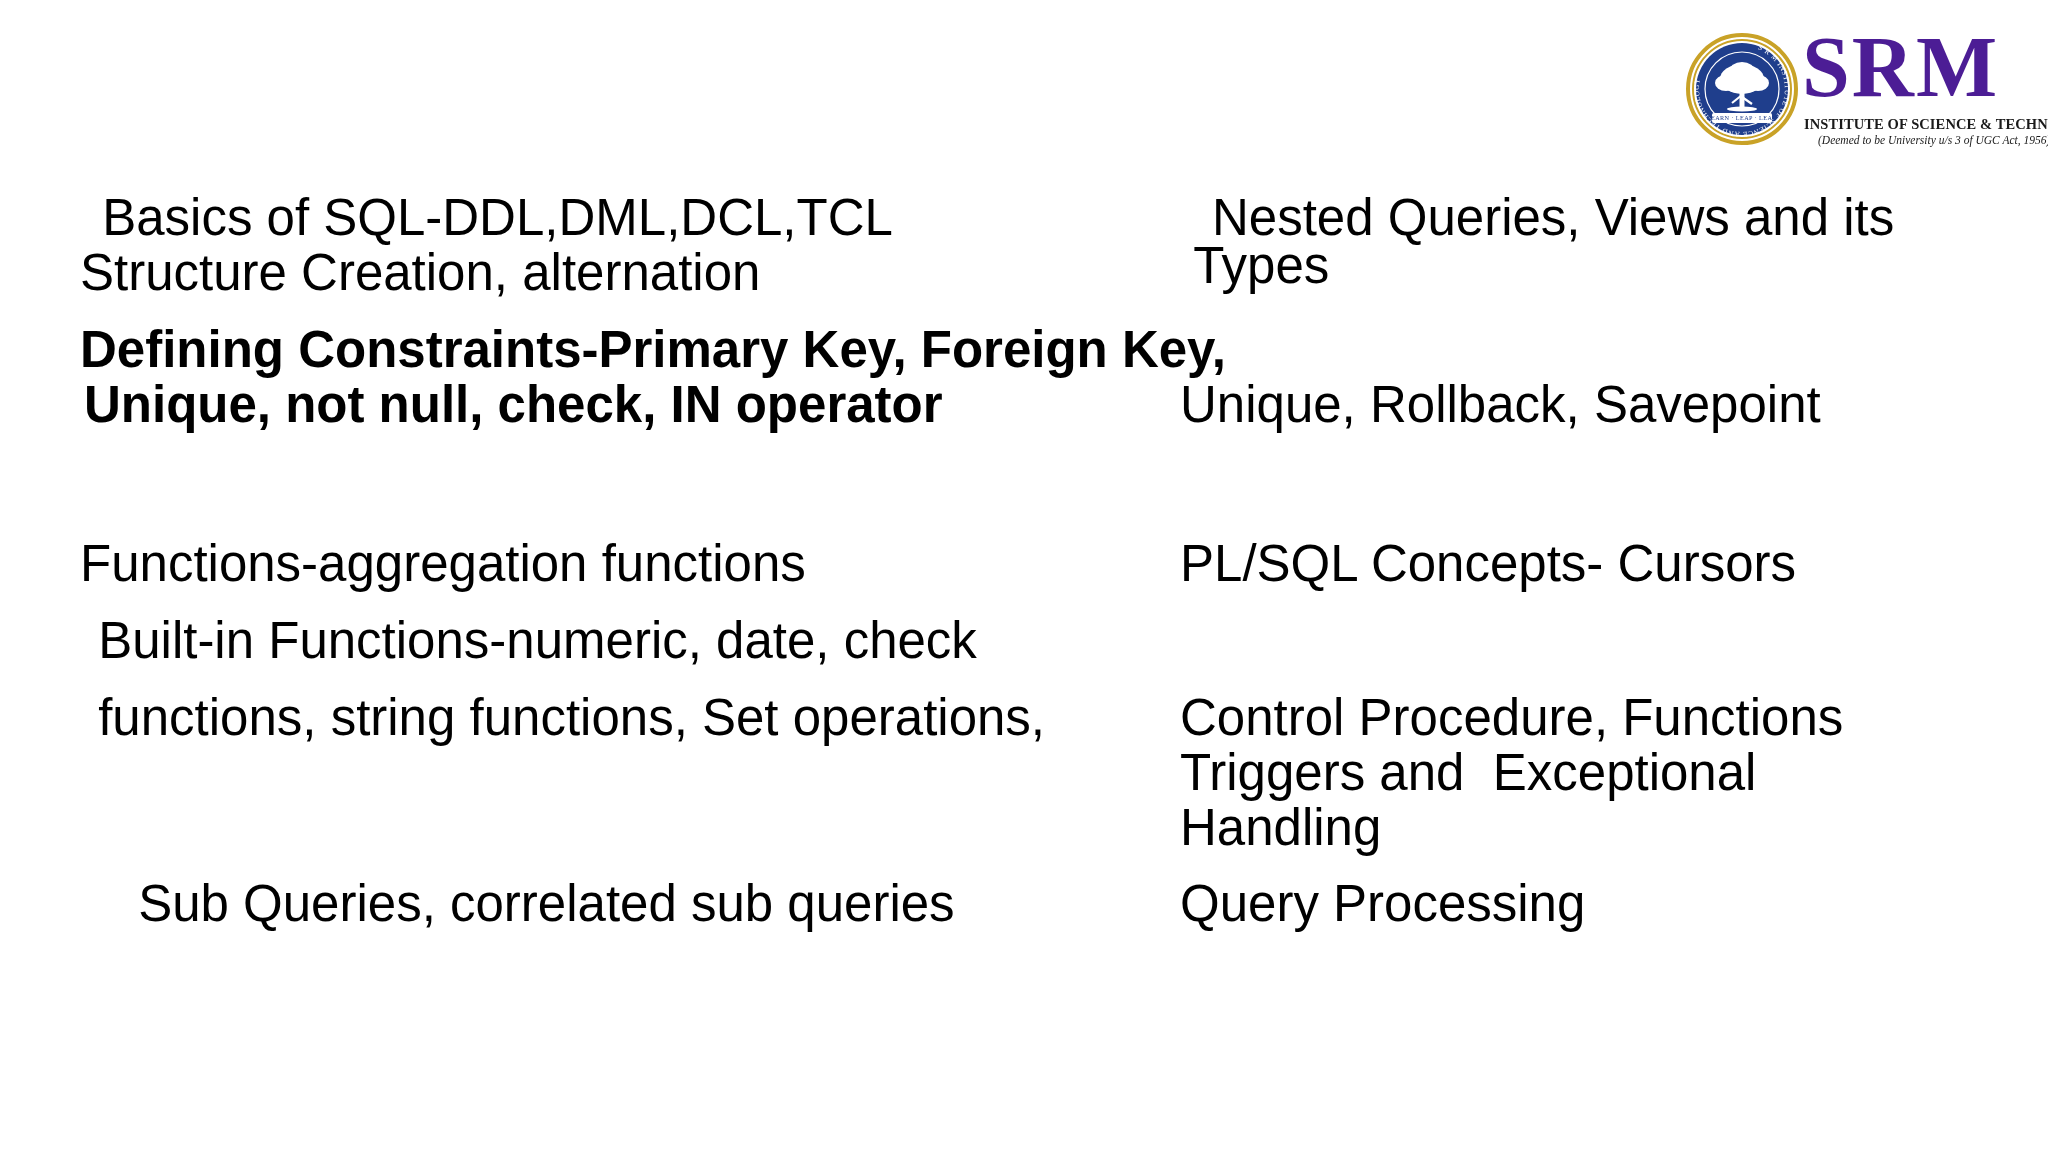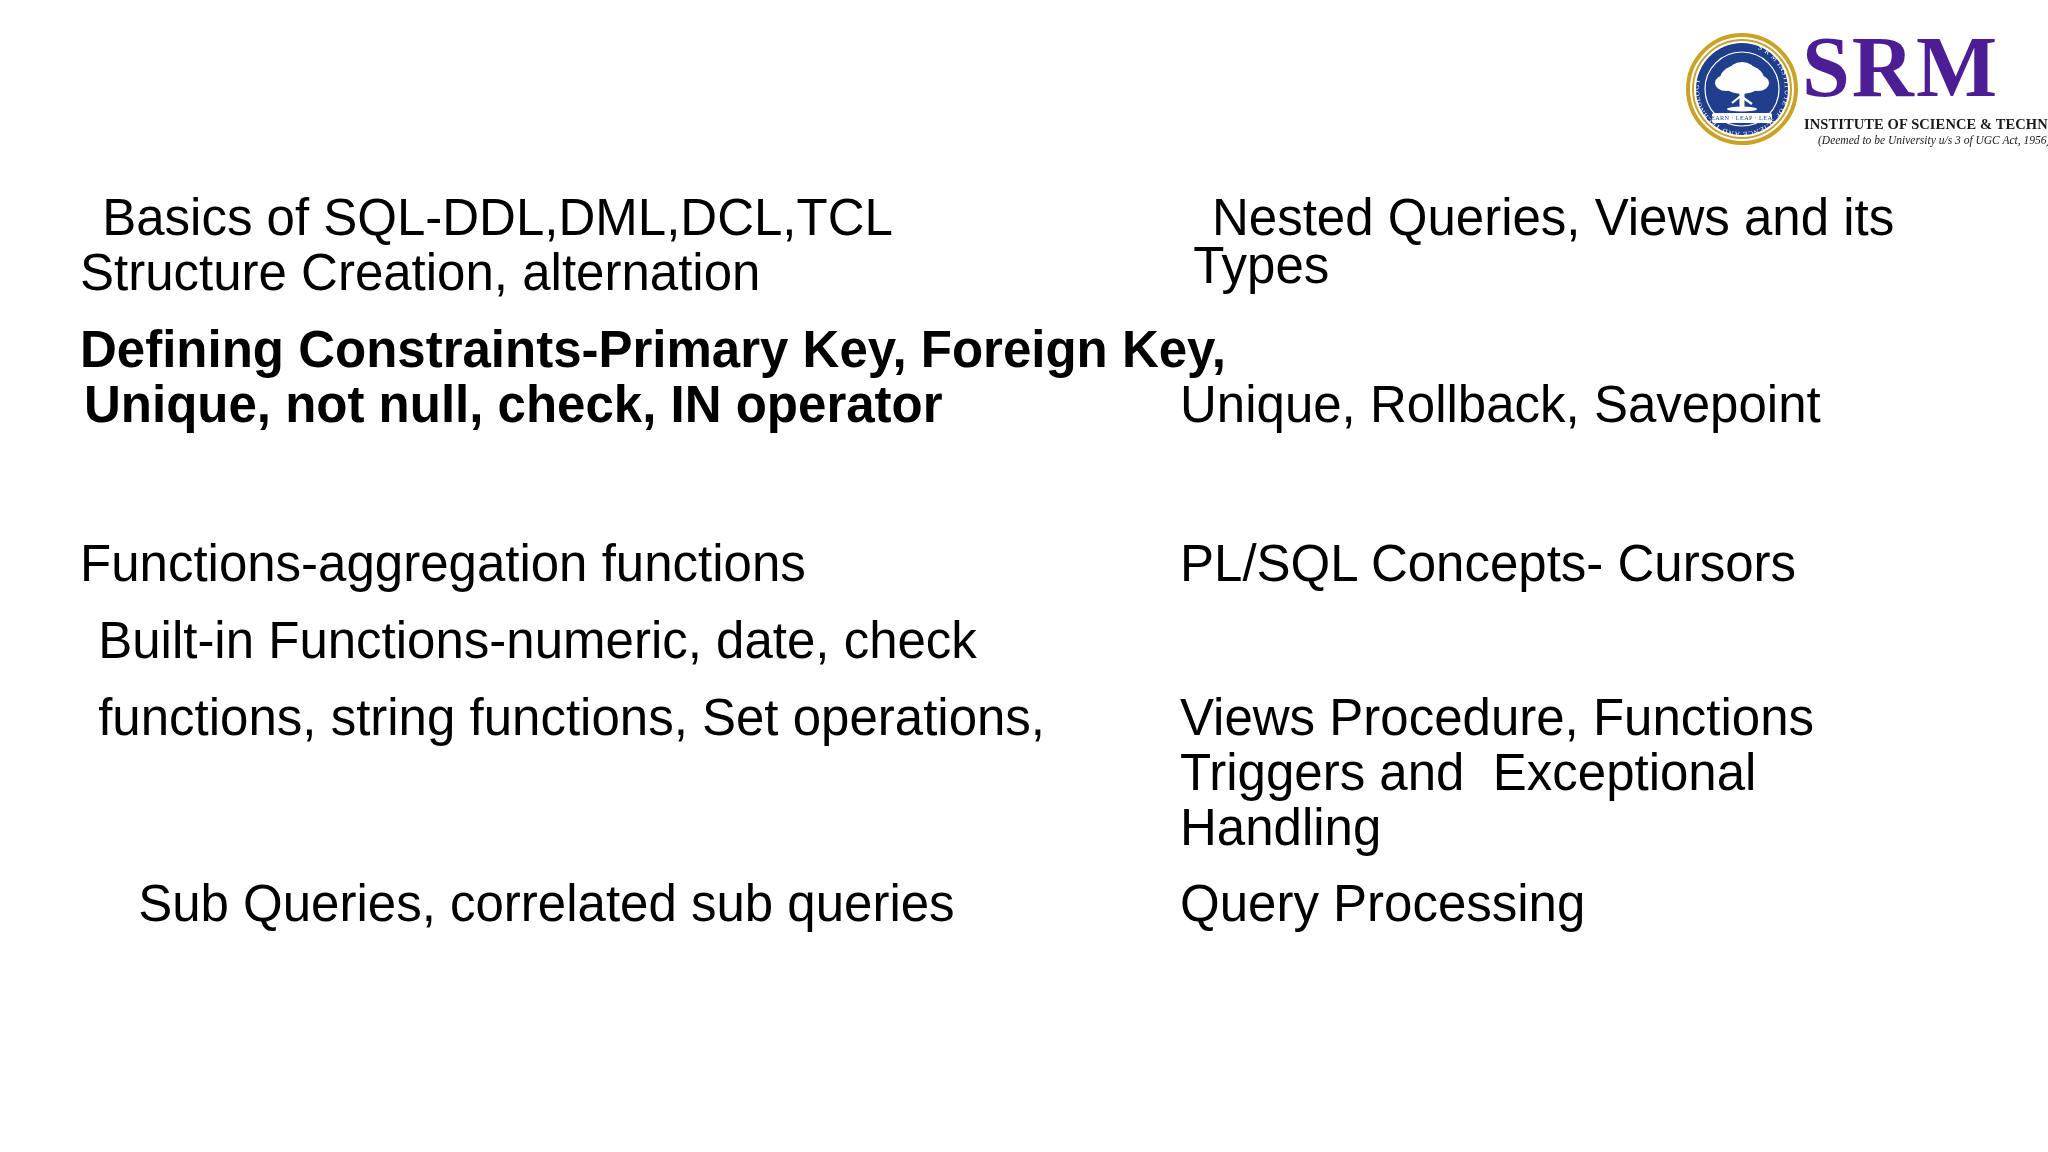--- a/index.html
+++ b/index.html
@@ -142,19 +142,19 @@
 
   <div class="tline" style="left:84px;  top:690px;"> functions, string functions, Set operations,</div>
 
   <div class="tline" style="left:1212px; top:190px;">Nested Queries, Views and its</div>
   <div class="tline" style="left:1180px; top:238px;"> Types</div>
 
   <div class="tline" style="left:1180px; top:377px;">Unique, Rollback, Savepoint</div>
 
   <div class="tline" style="left:1180px; top:536px;">PL/SQL Concepts- Cursors</div>
 
-  <div class="tline" style="left:1180px; top:690px;">Views Procedure, Functions</div>
+  <div class="tline" style="left:1180px; top:690px;">Control Procedure, Functions</div>
   <div class="tline" style="left:1180px; top:745px;">Triggers and  Exceptional</div>
   <div class="tline" style="left:1180px; top:800px;">Handling</div>
 
   <div class="tline" style="left:1180px; top:876px;">Query Processing</div>
 
 </div>
 
 </body></html>

